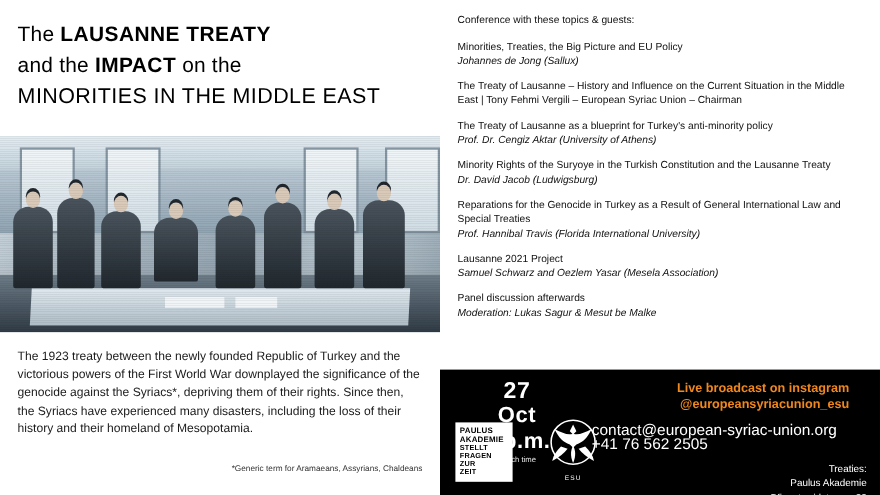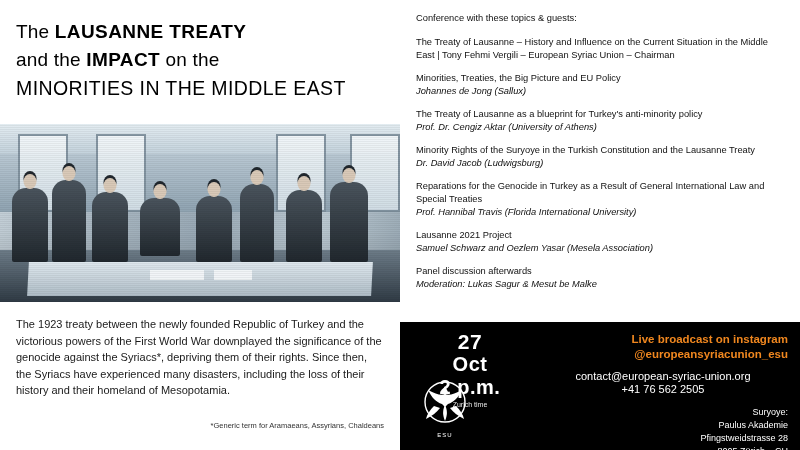--- a/index.html
+++ b/index.html
@@ -165,21 +165,21 @@
     line-height: 13px;
     font-style: italic;
     color: #111111;
   }
 
   
   .info-panel {
     position: absolute;
     left: 0; bottom: 0;
     width: 400px;
-    height: 128px;
+    height: 114px;
     background: #000000;
     color: #ffffff;
   }
   .date-block {
     position: absolute;
     left: 10px; top: 8px;
     width: 120px;
     text-align: center;
     color: #ffffff;
   }
@@ -192,34 +192,34 @@
   .date-mon  { font-size: 20px; }
   .date-time { font-size: 20px; }
   .date-zone {
     font-size: 7px;
     font-weight: 400;
     margin-top: 2px;
     color: #e8e8e8;
   }
   .broadcast {
     position: absolute;
-    right: 12px; top: 10px;
+    right: 28px; top: 10px;
     width: 250px;
     text-align: right;
     color: #f0871f;
     font-weight: 700;
     font-size: 11.5px;
     line-height: 15px;
   }
   .contact {
     position: absolute;
     right: 12px; top: 48px;
     width: 250px;
-    text-align: center;
-    font-size: 11px;
+    text-align: left;
+    font-size: 14px;
     line-height: 13px;
     color: #ffffff;
   }
   .location {
     position: absolute;
     right: 12px; top: 84px;
     width: 250px;
     text-align: right;
     font-size: 9px;
     line-height: 13px;
@@ -327,26 +327,26 @@
 
     <div class="footnote">*Generic term for Aramaeans, Assyrians, Chaldeans</div>
   </div>
 
   <div class="right-col">
 
     <div class="program">
       <div class="program-intro">Conference with these topics &amp; guests:</div>
 
       <div class="prog-item">
+        <div class="prog-title">Minorities, Treaties, the Big Picture and EU Policy</div>
+        <div class="prog-sub">Johannes de Jong (Sallux)</div>
+      </div>
+      <div class="prog-item">
         <div class="prog-title">The Treaty of Lausanne – History and Influence on the Current Situation in the Middle East | Tony Fehmi Vergili – European Syriac Union – Chairman</div>
         <div class="prog-sub"></div>
-      </div>
-      <div class="prog-item">
-        <div class="prog-title">Minorities, Treaties, the Big Picture and EU Policy</div>
-        <div class="prog-sub">Johannes de Jong (Sallux)</div>
       </div>
       <div class="prog-item">
         <div class="prog-title">The Treaty of Lausanne as a blueprint for Turkey's anti-minority policy</div>
         <div class="prog-sub">Prof. Dr. Cengiz Aktar (University of Athens)</div>
       </div>
       <div class="prog-item">
         <div class="prog-title">Minority Rights of the Suryoye in the Turkish Constitution and the Lausanne Treaty</div>
         <div class="prog-sub">Dr. David Jacob (Ludwigsburg)</div>
       </div>
       <div class="prog-item">
@@ -376,27 +376,35 @@
         <div>Live broadcast on instagram</div>
         <div>@europeansyriacunion_esu</div>
       </div>
 
       <div class="contact">
         <div>contact@european-syriac-union.org</div>
         <div>+41 76 562 2505</div>
       </div>
 
       <div class="location">
-        <div>Suryoye:</div>
+        <div>Treaties:</div>
         <div>Paulus Akademie</div>
         <div>Pfingstweidstrasse 28</div>
         <div>8005 Zürich – CH</div>
       </div>
 
       <div class="logos">
+        <div class="logo-paulus">
+          <div class="lp-line first">PAULUS</div>
+          <div class="lp-line first">AKADEMIE</div>
+          <div class="lp-line">STELLT</div>
+          <div class="lp-line">FRAGEN</div>
+          <div class="lp-line">ZUR</div>
+          <div class="lp-line">ZEIT</div>
+        </div>
 
         <div class="logo-esu">
           <svg class="esu-eagle" width="62" height="48" viewBox="0 0 62 48">
             <path d="M31 6 L34 12 L31 15 L28 12 Z" fill="#ffffff"></path>
             <path d="M31 14 C27 16 22 14 14 10 C18 18 22 22 28 24 L31 27 L34 24 C40 22 44 18 48 10 C40 14 35 16 31 14 Z" fill="#ffffff"></path>
             <path d="M31 25 C29 29 28 34 31 41 C34 34 33 29 31 25 Z" fill="#ffffff"></path>
             <path d="M20 26 C16 30 13 34 12 39 C18 36 23 32 26 28 Z" fill="#ffffff"></path>
             <path d="M42 26 C46 30 49 34 50 39 C44 36 39 32 36 28 Z" fill="#ffffff"></path>
             <circle cx="31" cy="22" r="20" fill="none" stroke="#ffffff" stroke-width="1.4"></circle>
           </svg>

